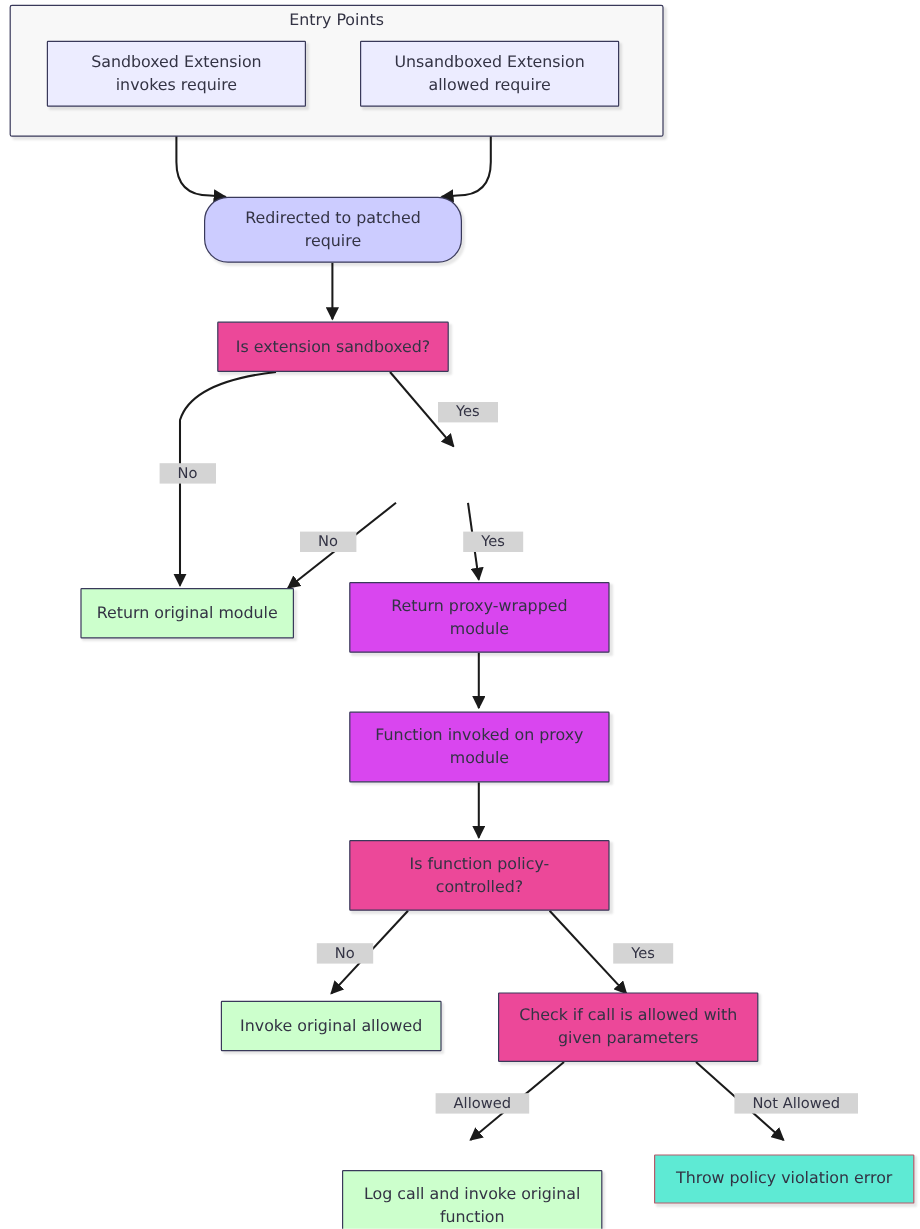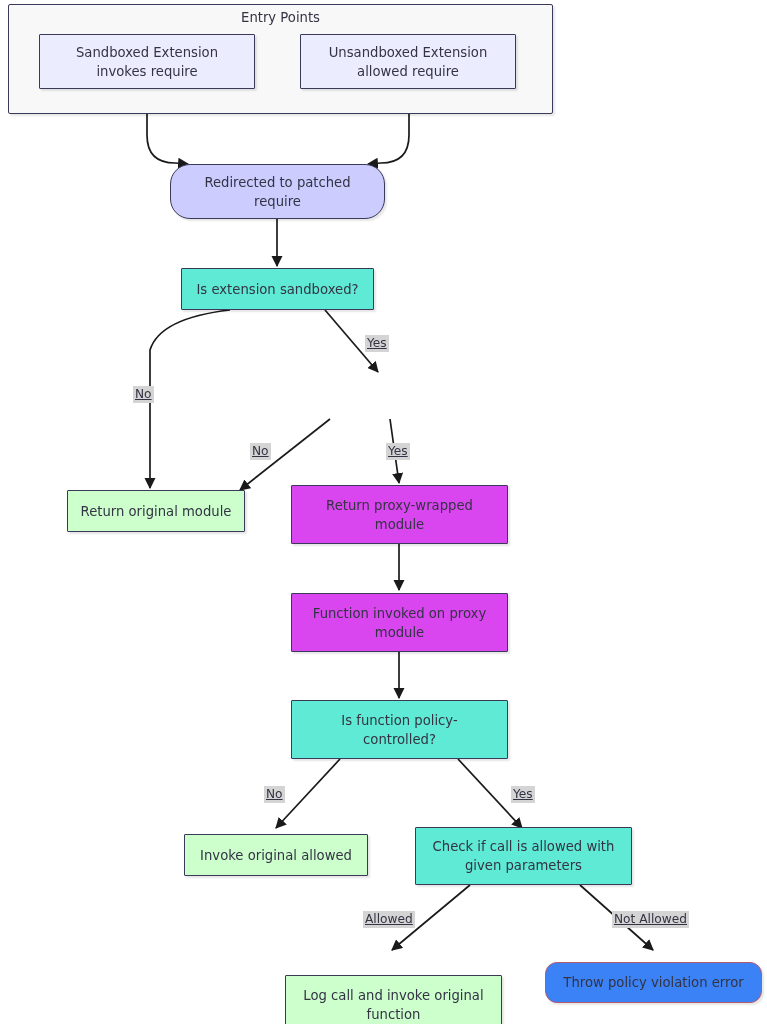--- a/index.html
+++ b/index.html
@@ -43,23 +43,23 @@
     box-shadow: 2px 2px 2px rgba(0,0,0,0.10);
   }
   .node-label {
     display: block;
     width: 100%;
     white-space: pre-line;
   }
   .n-entry   { background: #ececff; }
   .n-process { background: #d946ef; }
   .n-patched { background: #ccccff; }
-  .n-decision{ background: #5eead4; }
+  .n-decision{ background: #ec4899; }
   .n-success { background: #ccffcc; }
-  .n-error   { background: #3b82f6; border-color: #b55a6a; border-radius: 12px; }
+  .n-error   { background: #5eead4; border-color: #b55a6a; }
 
   .cluster {
     position: absolute;
     box-sizing: border-box;
     background: #f8f8f8;
     border: 1.4px solid #39395a;
     border-radius: 2px;
     box-shadow: 2px 2px 2px rgba(0,0,0,0.10);
   }
   .cluster-title {
@@ -70,24 +70,23 @@
     text-align: center;
     font-size: 13.2px;
     color: #333344;
   }
   .edge-label {
     position: absolute;
     background: #d4d4d4;
     color: #333344;
     font-size: 12.2px;
     line-height: 15px;
-    padding: 1px 2px;
+    padding: 1px 15px;
     white-space: nowrap;
     box-sizing: border-box;
-    text-decoration: underline;
   }
 </style>
 </head>
 <body>
 
 <div id="flow-canvas">
 
   <svg id="edge-layer" viewBox="0 0 767 1024">
     <defs>
       <marker id="arrow" viewBox="0 0 10 10" refX="9" refY="5" markerWidth="6.5" markerHeight="6.5" orient="auto-start-reverse">

